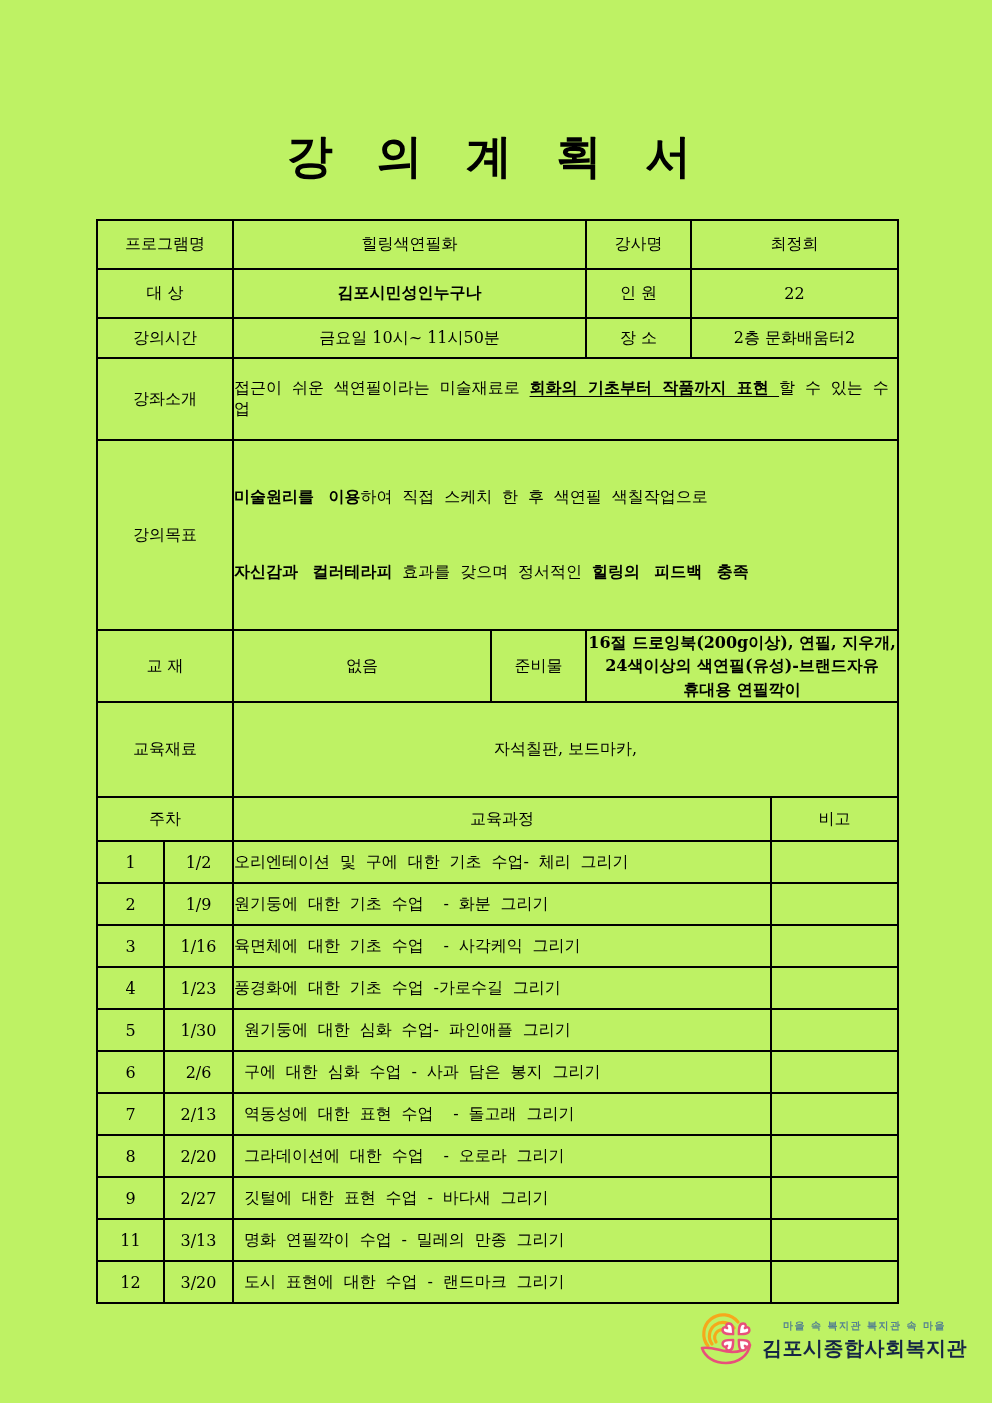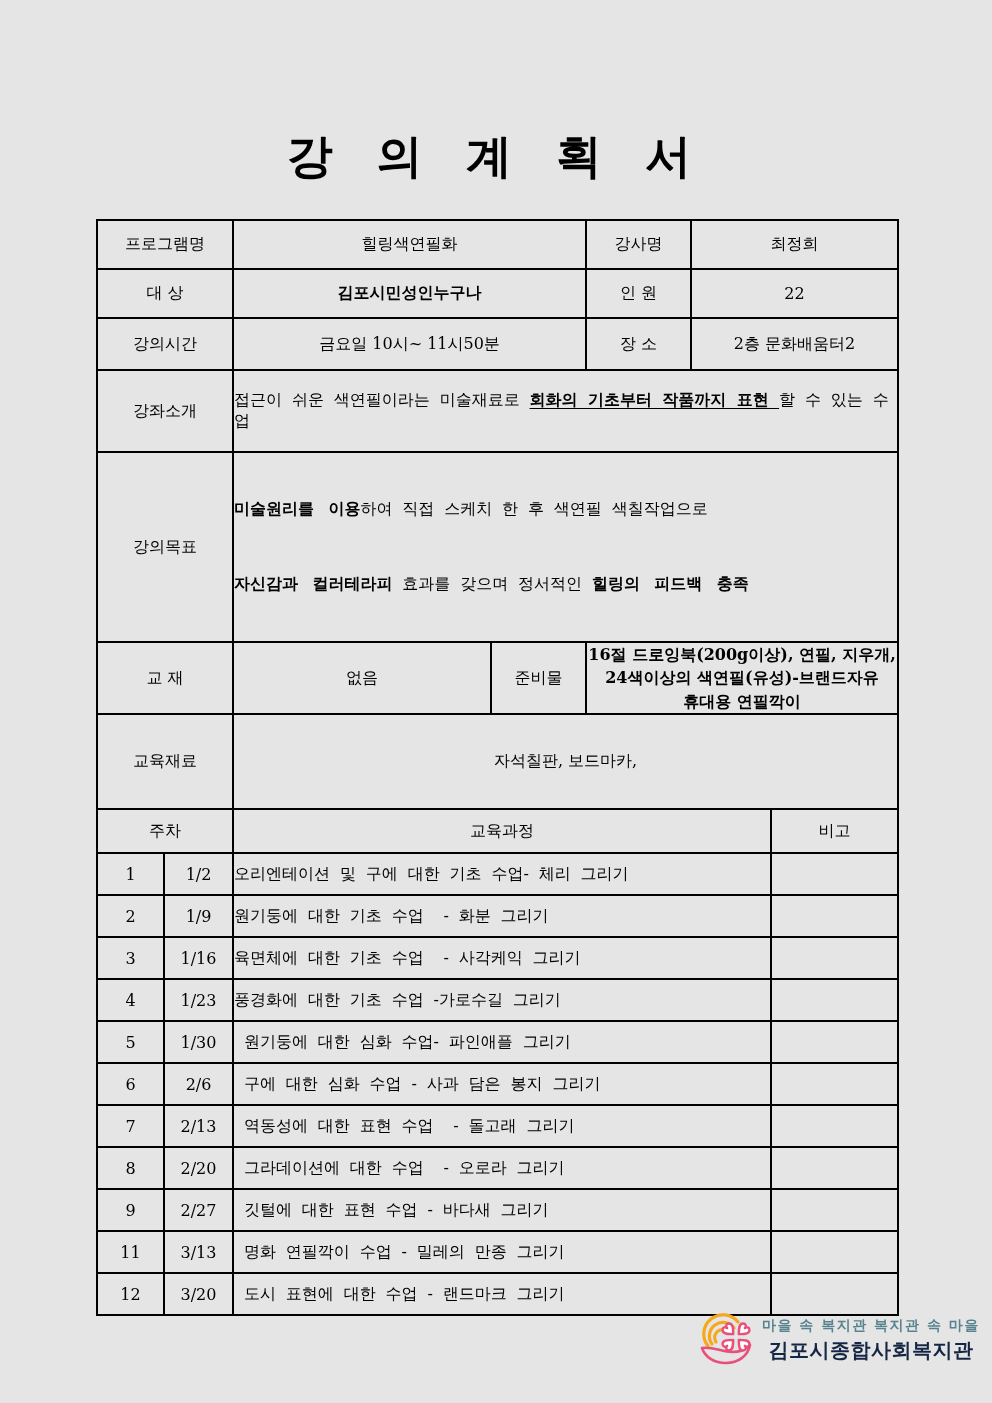--- a/index.html
+++ b/index.html
@@ -1,19 +1,19 @@
 <!DOCTYPE html>
 <html><head>
 <meta charset="utf-8">
 <style>
   html,body{margin:0;padding:0;background:#ffffff;}
   .page{
     position:relative;
     width:992px;height:1403px;
-    background:#e5e5e5;
+    background:#bef264;
     font-family:"DejaVu Serif","Liberation Serif",serif;
     color:#000;
     overflow:hidden;
   }
   .doc-title{
     position:absolute;
     top:126px;left:0;width:100%;
     text-align:center;
     font-size:46px;
     font-weight:600;
@@ -32,39 +32,39 @@
     padding:0;
     vertical-align:middle;
     font-size:16px;
     overflow:hidden;
   }
   .c{text-align:center;}
   .l{text-align:left;padding-left:8px;padding-right:4px;}
   .b{font-weight:bold;font-family:Liberation Mono, monospace;}
   .bu{font-weight:bold;text-decoration:underline;text-underline-offset:3px;}
   .ws{word-spacing:0.30em;white-space:pre-wrap;margin-left:12px;}
-  .r1{height:49px;} .r2{height:49px;} .r3{height:52px;}
+  .r1{height:49px;} .r2{height:49px;} .r3{height:40px;}
   .r4{height:82px;} .r5{height:75px;} .r6{height:72px;}
   .r7{height:95px;} .r8{height:44px;border-radius:14px;}
   .rs{height:42px;}
   .goal-line{line-height:35px;}
   .prep{font-weight:bold;font-size:15px;line-height:1.45;text-align:center;}
   .sched-course{font-size:16px;}
   
   .footer{
     position:absolute;
     left:698px;top:1306px;
     width:205px;height:68px;
     display:flex;align-items:center;
     font-family:"DejaVu Sans","Liberation Sans",sans-serif;
   }
   .logo-mark{width:62px;height:64px;flex:0 0 auto;}
   .logo-text{display:flex;flex-direction:column;align-items:center;margin-left:2px;}
   .logo-tagline{
-    font-size:14px;
+    font-size:10px;
     letter-spacing:1.5px;
     color:#57838f;
     font-weight:bold;
     white-space:nowrap;
     margin-bottom:2px;
     text-align:center;
   }
   .logo-org{
     font-size:20px;
     font-weight:bold;

